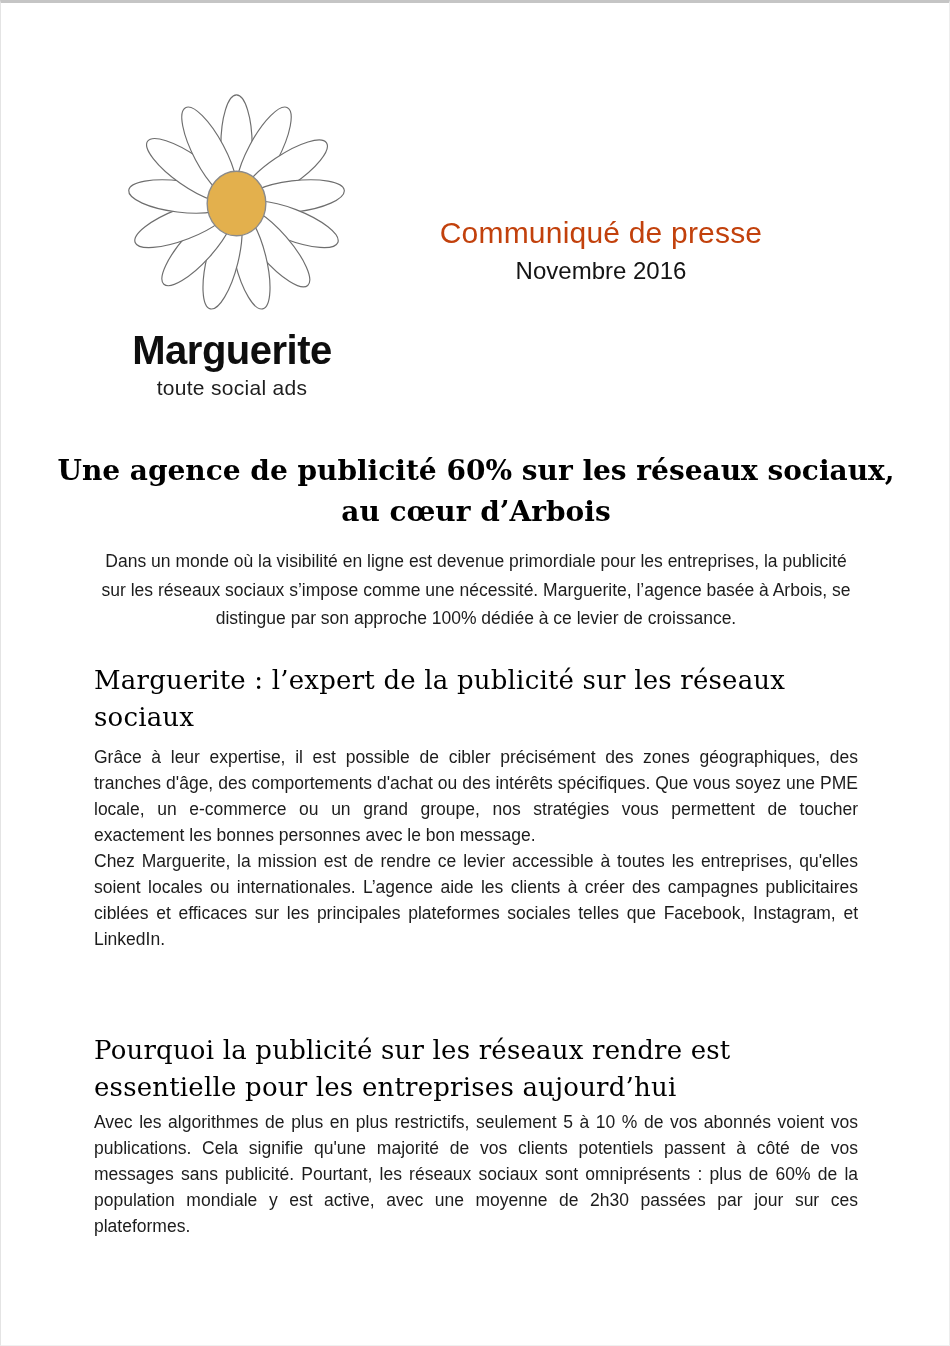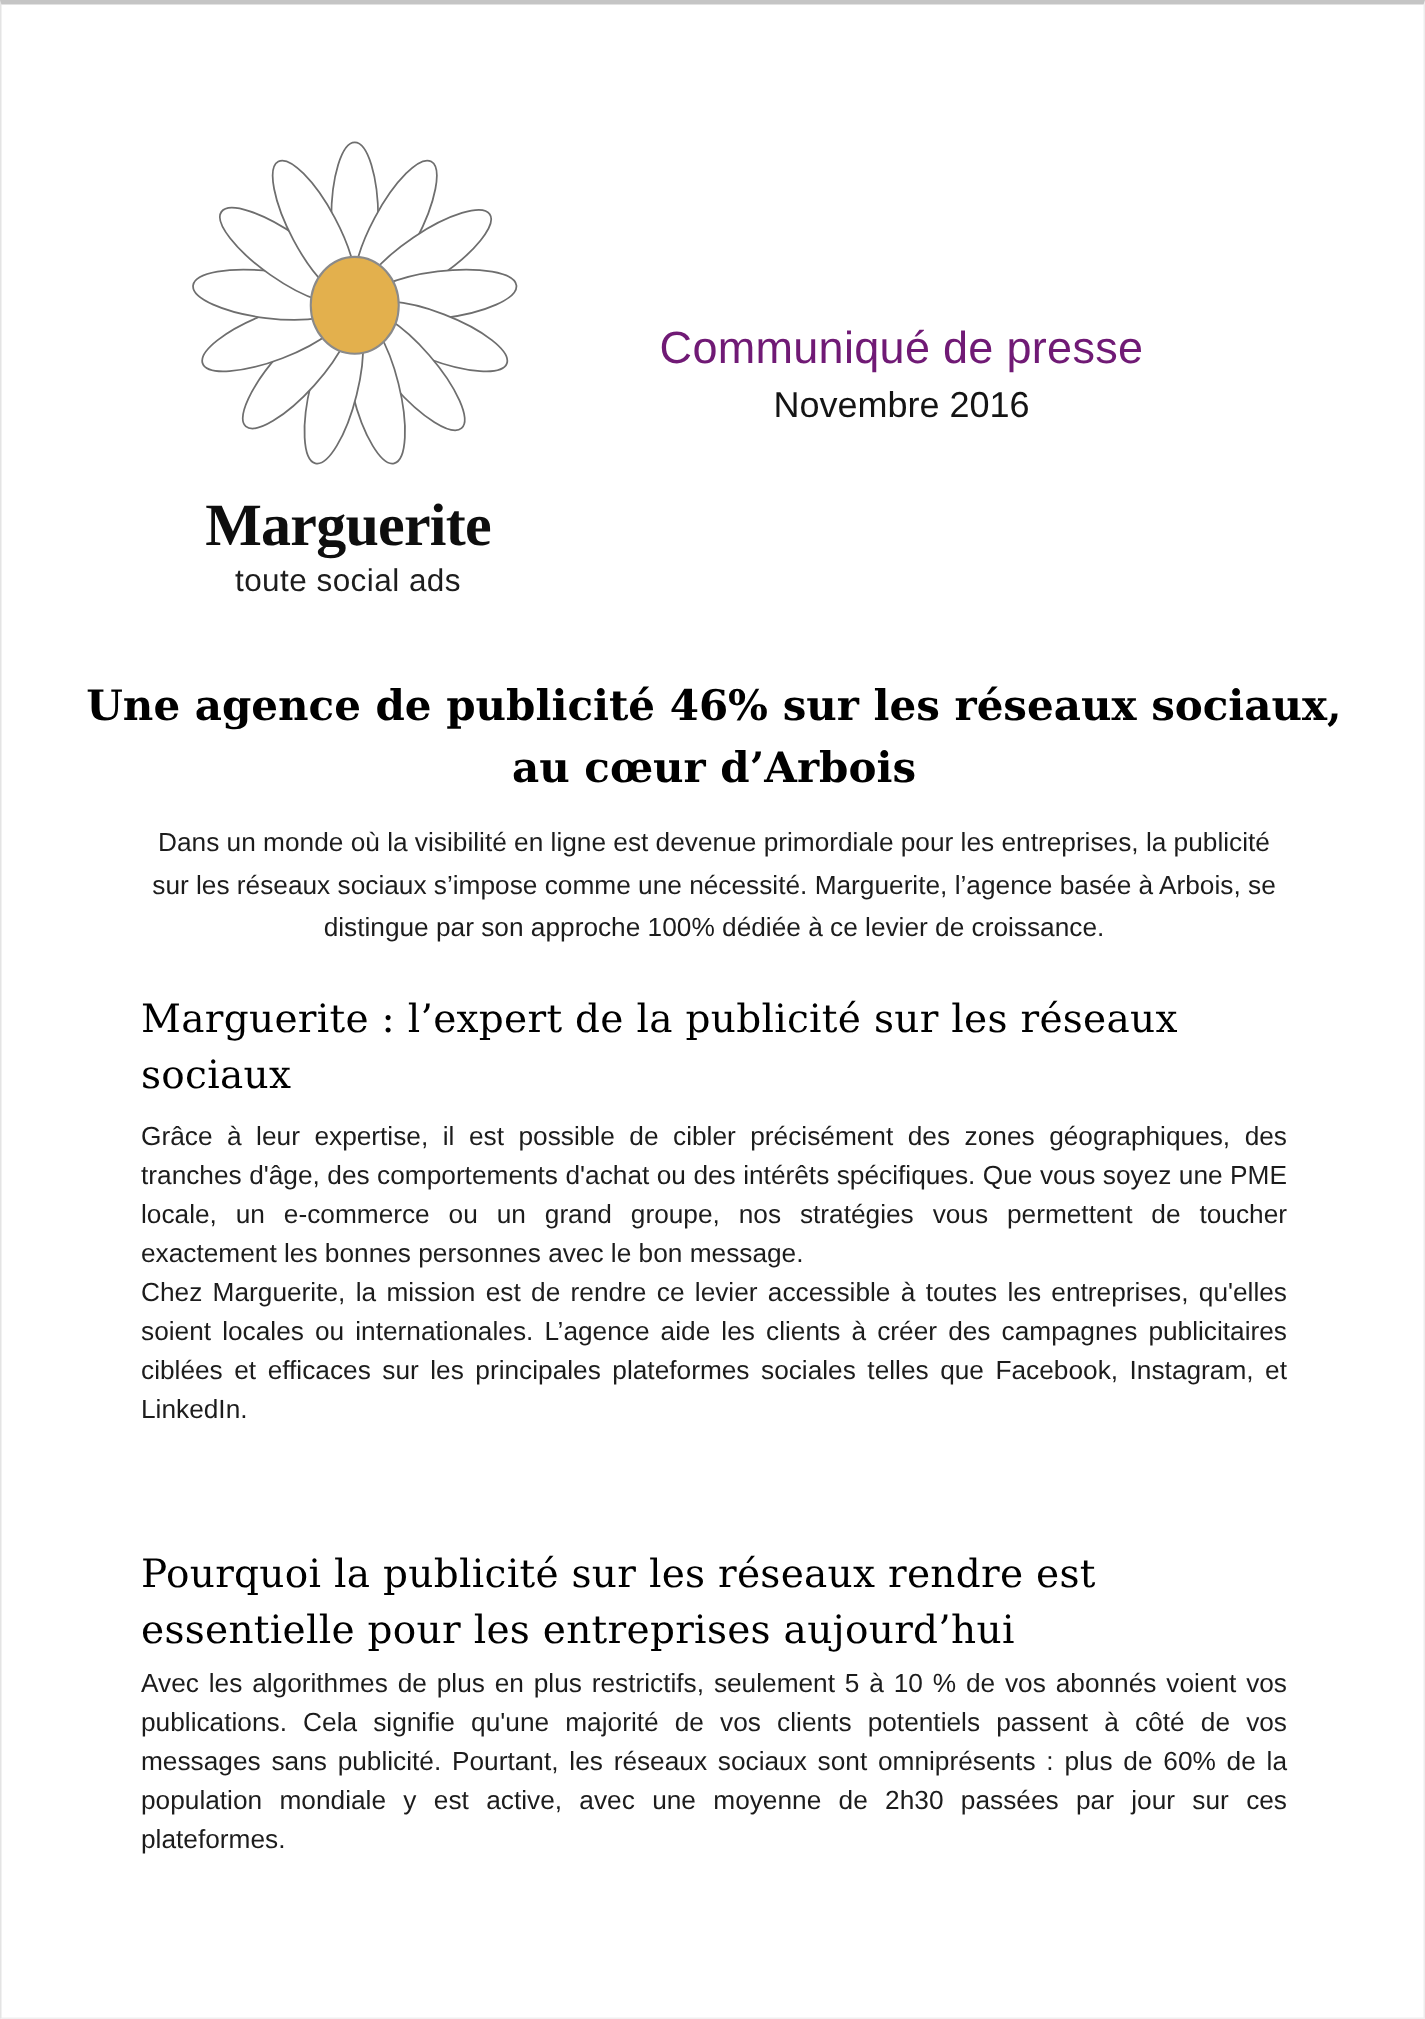--- a/index.html
+++ b/index.html
@@ -29,21 +29,21 @@
     top: 90px;
   }
   .brand-block {
     position: absolute;
     left: 85px;
     top: 326px;
     width: 292px;
     text-align: center;
   }
   .brand-name {
-    font-family: Liberation Serif, serif;
+    font-family: Liberation Sans, sans-serif;
     font-weight: 700;
     font-size: 40px;
     line-height: 1.05;
     color: #0e0e0e;
     letter-spacing: -0.5px;
   }
   .brand-tagline {
     margin-top: 5px;
     font-size: 21px;
     letter-spacing: 0.3px;
@@ -53,21 +53,21 @@
     position: absolute;
     left: 380px;
     top: 213px;
     width: 440px;
     text-align: center;
   }
   .press-title {
     font-size: 30px;
     font-weight: 500;
     letter-spacing: 0.2px;
-    color: #701a75;
+    color: #c2410c;
   }
   .press-date {
     margin-top: 7px;
     font-size: 24px;
     font-weight: 400;
     color: #141414;
   }
 
   
   .main-title {
@@ -147,21 +147,21 @@
   <div class="brand-block">
     <div class="brand-name">Marguerite</div>
     <div class="brand-tagline">toute social ads</div>
   </div>
 
   <div class="press-block">
     <div class="press-title">Communiqué de presse</div>
     <div class="press-date">Novembre 2016</div>
   </div>
 
-  <h1 class="main-title">Une agence de publicité 46% sur les réseaux sociaux, au cœur d’Arbois</h1>
+  <h1 class="main-title">Une agence de publicité 60% sur les réseaux sociaux, au cœur d’Arbois</h1>
 
   <p class="intro">Dans un monde où la visibilité en ligne est devenue primordiale pour les entreprises, la publicité sur les réseaux sociaux s’impose comme une nécessité. Marguerite, l’agence basée à Arbois, se distingue par son approche 100% dédiée à ce levier de croissance.</p>
 
   <h2 class="section-heading sec1-heading">Marguerite : l’expert de la publicité sur les réseaux sociaux</h2>
   <div class="body-block sec1-body">
     <p>Grâce à leur expertise, il est possible de cibler précisément des zones géographiques, des tranches d'âge, des comportements d'achat ou des intérêts spécifiques. Que vous soyez une PME locale, un e-commerce ou un grand groupe, nos stratégies vous permettent de toucher exactement les bonnes personnes avec le bon message.</p>
     <p>Chez Marguerite, la mission est de rendre ce levier accessible à toutes les entreprises, qu'elles soient locales ou internationales. L’agence aide les clients à créer des campagnes publicitaires ciblées et efficaces sur les principales plateformes sociales telles que Facebook, Instagram, et LinkedIn.</p>
   </div>
 
   <h2 class="section-heading sec2-heading">Pourquoi la publicité sur les réseaux rendre est essentielle pour les entreprises aujourd’hui</h2>

